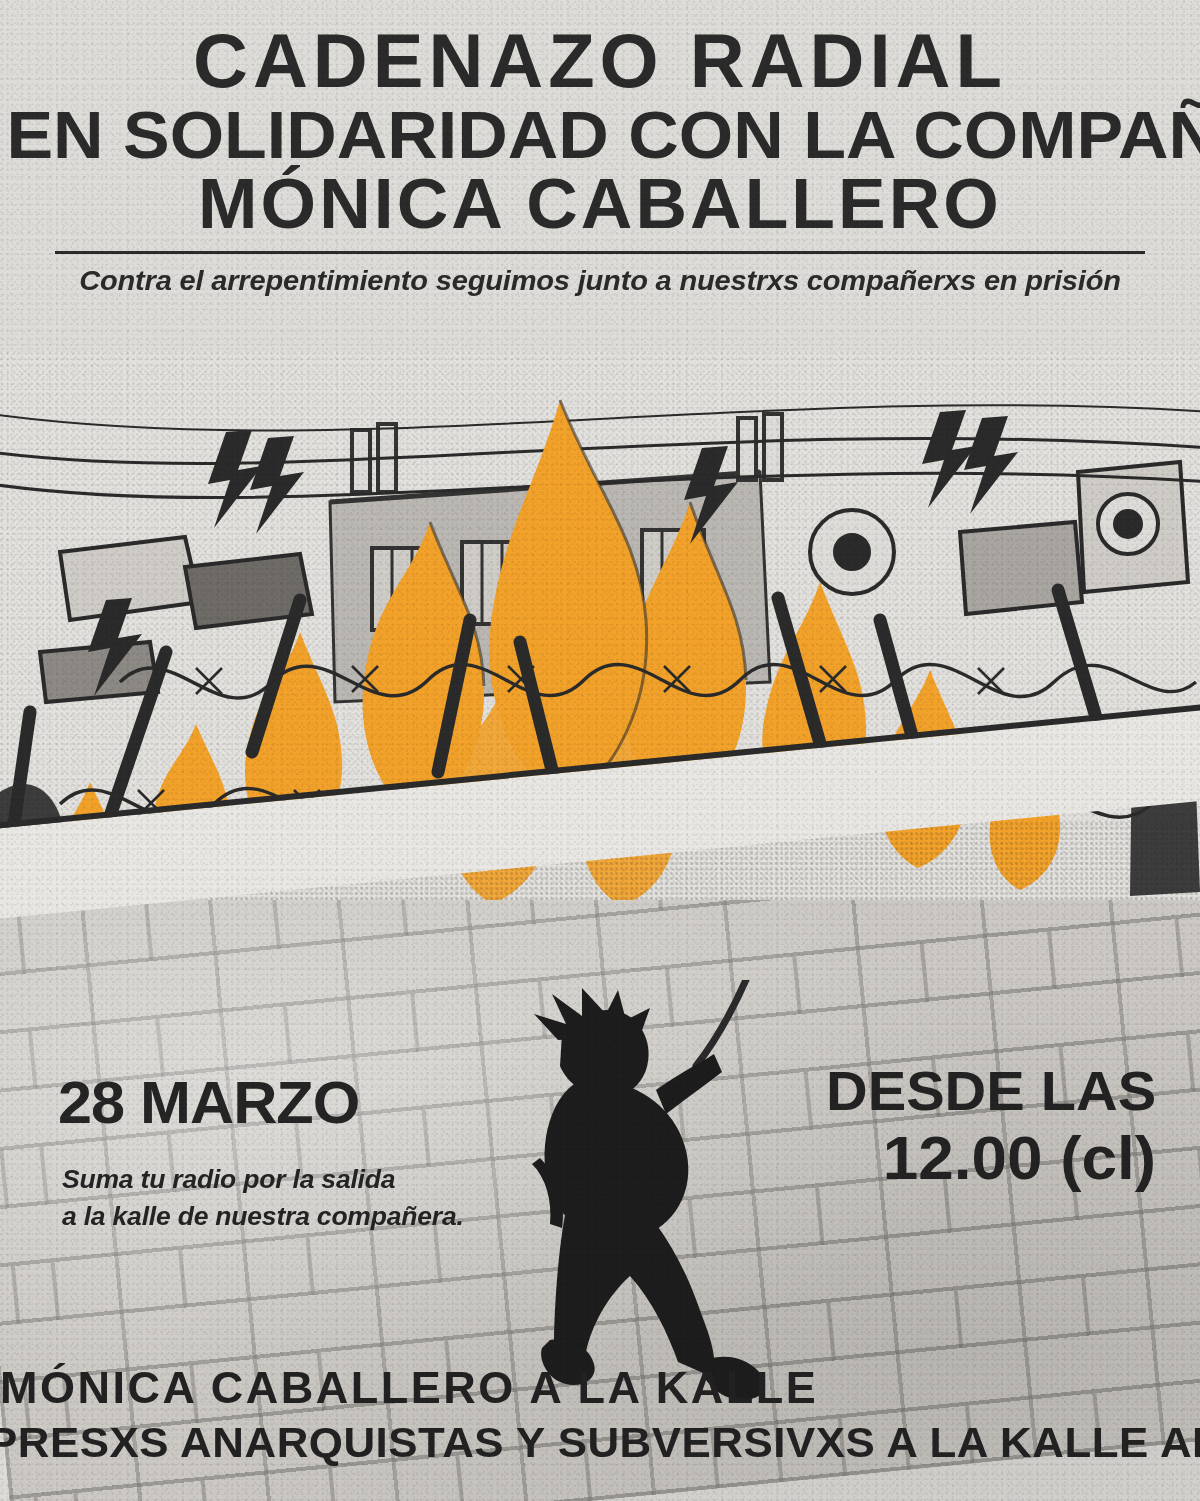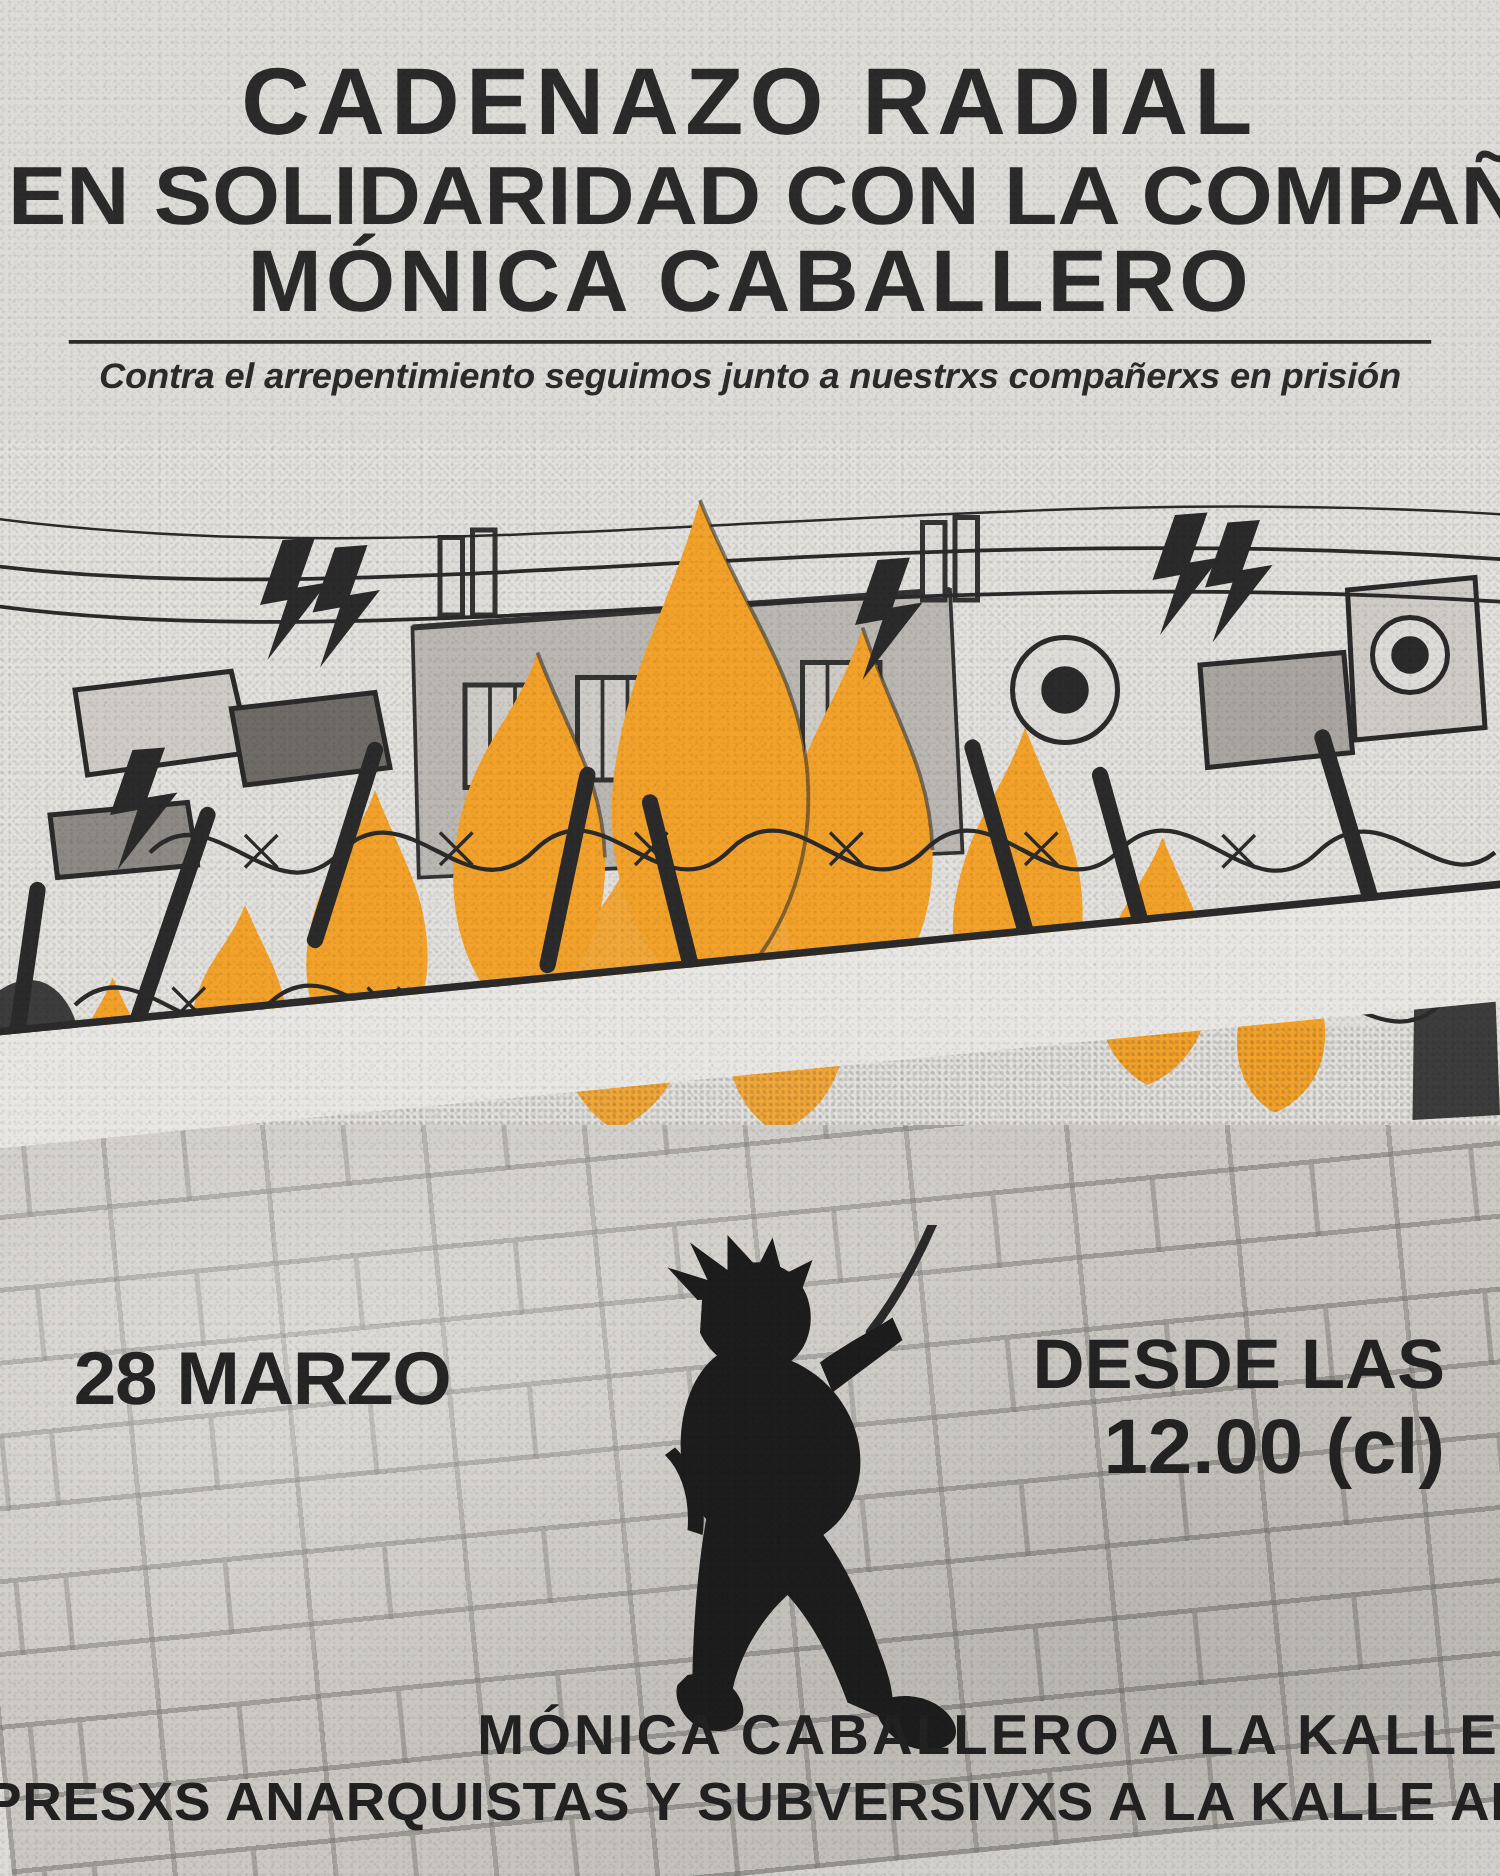--- a/index.html
+++ b/index.html
@@ -32,24 +32,23 @@
       radial-gradient(circle at 85% 56%, rgba(0,0,0,.14) 0 1px, transparent 1.4px),
       radial-gradient(circle at 47% 92%, rgba(0,0,0,.17) 0 1px, transparent 1.4px);
     background-size: 7px 7px, 11px 11px, 9px 9px, 13px 13px, 5px 5px;
   }
 
   
   .header {
     position: absolute;
     left: 0; right: 0; top: 0;
     height: 360px;
-    padding: 37px 40px 0 40px;
+    padding: 26px 40px 0 40px;
     box-sizing: border-box;
     z-index: 40;
-    margin-top: 10px;
   }
   .title-line {
     font-weight: 900;
     color: #2b2b2b;
     line-height: .93;
     text-transform: uppercase;
     white-space: nowrap;
     letter-spacing: -0.5px;
   }
   .t1 {
@@ -228,21 +227,21 @@
     transform: scaleX(1.03);
     transform-origin: left center;
     margin-top: 6px;
   }
 
   .footer {
     position: absolute;
     left: 0; right: 0;
     bottom: 34px;
     z-index: 46;
-    text-align: right;
+    text-align: left;
   }
   .foot-1 {
     font-size: 45px;
     font-weight: 900;
     letter-spacing: 2.5px;
     color: #222;
     white-space: nowrap;
     transform: scaleX(1.0);
   }
   .foot-2 {
@@ -433,20 +432,24 @@
 
       <path d="M236 380 C 258 372, 282 380, 292 396 C 300 410, 290 420, 272 420 C 252 420, 236 404, 232 392 Z"></path>
       <path d="M80 360 C 100 356, 120 368, 124 384 C 128 398, 114 408, 96 404 C 78 400, 68 380, 72 368 Z"></path>
 
       <path d="M70 178 C 88 196, 96 222, 92 248 L 80 244 C 82 220, 76 198, 62 184 Z"></path>
     </g>
   </svg>
 
   <div class="date-block">
     <div class="date-big">28 MARZO</div>
+    <div class="date-note">
+      <div>Suma tu radio por la salida</div>
+      <div>a la kalle de nuestra compañera.</div>
+    </div>
   </div>
 
   <div class="time-block">
     <div class="time-1">DESDE LAS</div>
     <div class="time-2">12.00 (cl)</div>
   </div>
 
   <div class="footer">
     <div class="foot-1">MÓNICA CABALLERO A LA KALLE</div>
     <div class="foot-2">PRESXS ANARQUISTAS Y SUBVERSIVXS A LA KALLE AHORA!!</div>

